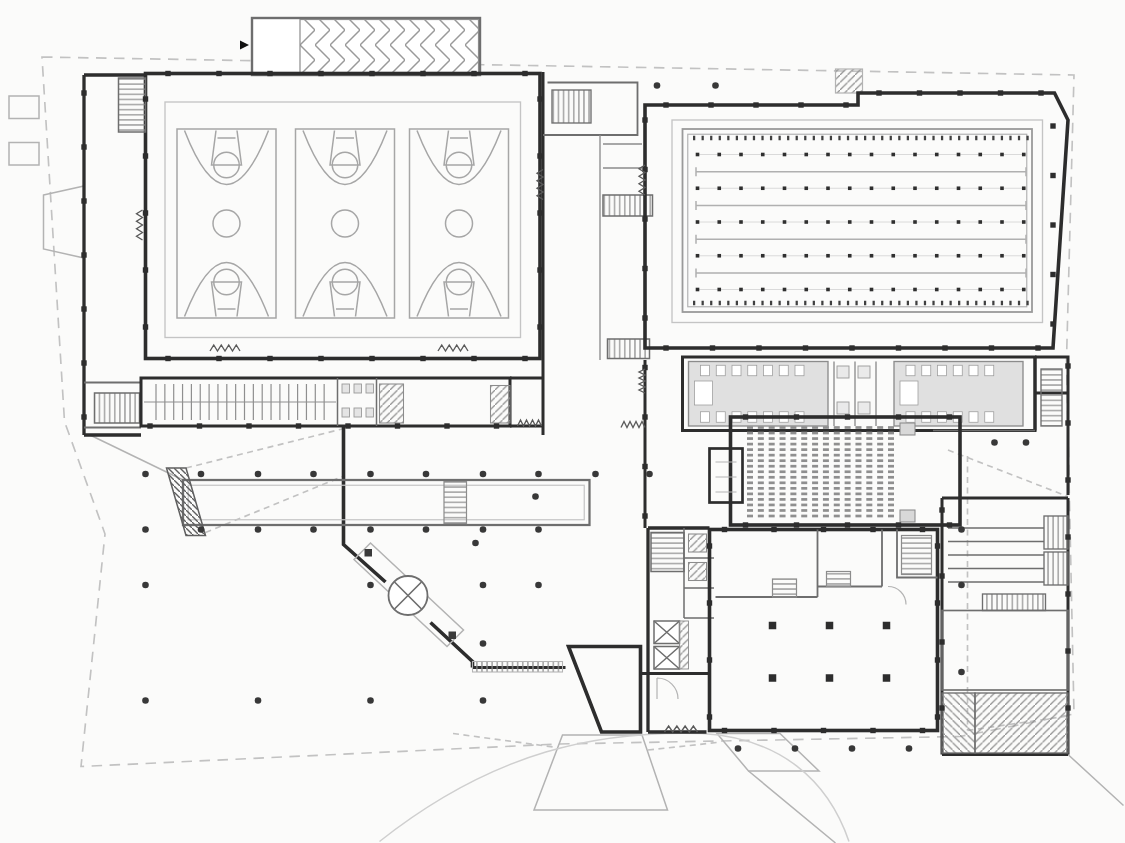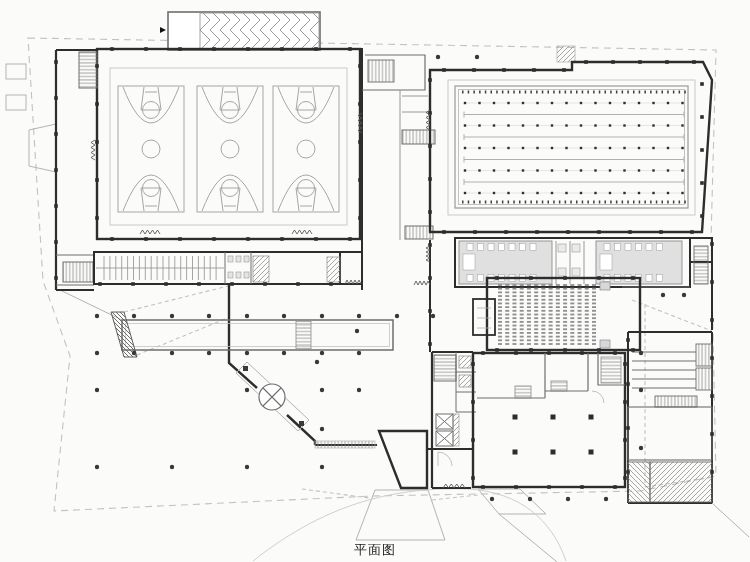--- a/index.html
+++ b/index.html
@@ -779,14 +779,13 @@
         <path d="M95,140 l-4,2.5 l4,2.5 l-4,2.5 l4,2.5 l-4,2.5 l4,2.5 l-4,2.5 l4,2.5" fill="none" stroke="#5a5a5a" stroke-width="0.9"></path>
         <path d="M362,113 l-4,2.5 l4,2.5 l-4,2.5 l4,2.5 l-4,2.5 l4,2.5 l-4,2.5 l4,2.5" fill="none" stroke="#5a5a5a" stroke-width="0.9"></path>
         <path d="M430,110 l-4,2.5 l4,2.5 l-4,2.5 l4,2.5 l-4,2.5 l4,2.5 l-4,2.5 l4,2.5" fill="none" stroke="#5a5a5a" stroke-width="0.9"></path>
         <path d="M430,246 l-4,2 l4,2 l-4,2 l4,2 l-4,2 l4,2 l-4,2 l4,2" fill="none" stroke="#5a5a5a" stroke-width="0.9"></path>
         <path d="M345,284 l2,-4 l2,4 l2,-4 l2,4 l2,-4 l2,4 l2,-4 l2,4" fill="none" stroke="#5a5a5a" stroke-width="0.9"></path>
         <path d="M414,285 l2,-4 l2,4 l2,-4 l2,4 l2,-4 l2,4 l2,-4 l2,4" fill="none" stroke="#5a5a5a" stroke-width="0.9"></path>
         <path d="M443,488 l2.75,-4 l2.75,4 l2.75,-4 l2.75,4 l2.75,-4 l2.75,4 l2.75,-4 l2.75,4" fill="none" stroke="#5a5a5a" stroke-width="0.9"></path>
       </g>
 </svg>
 
-<div id="plan-label">平面图</div>
 </div>
 
 </body></html>

